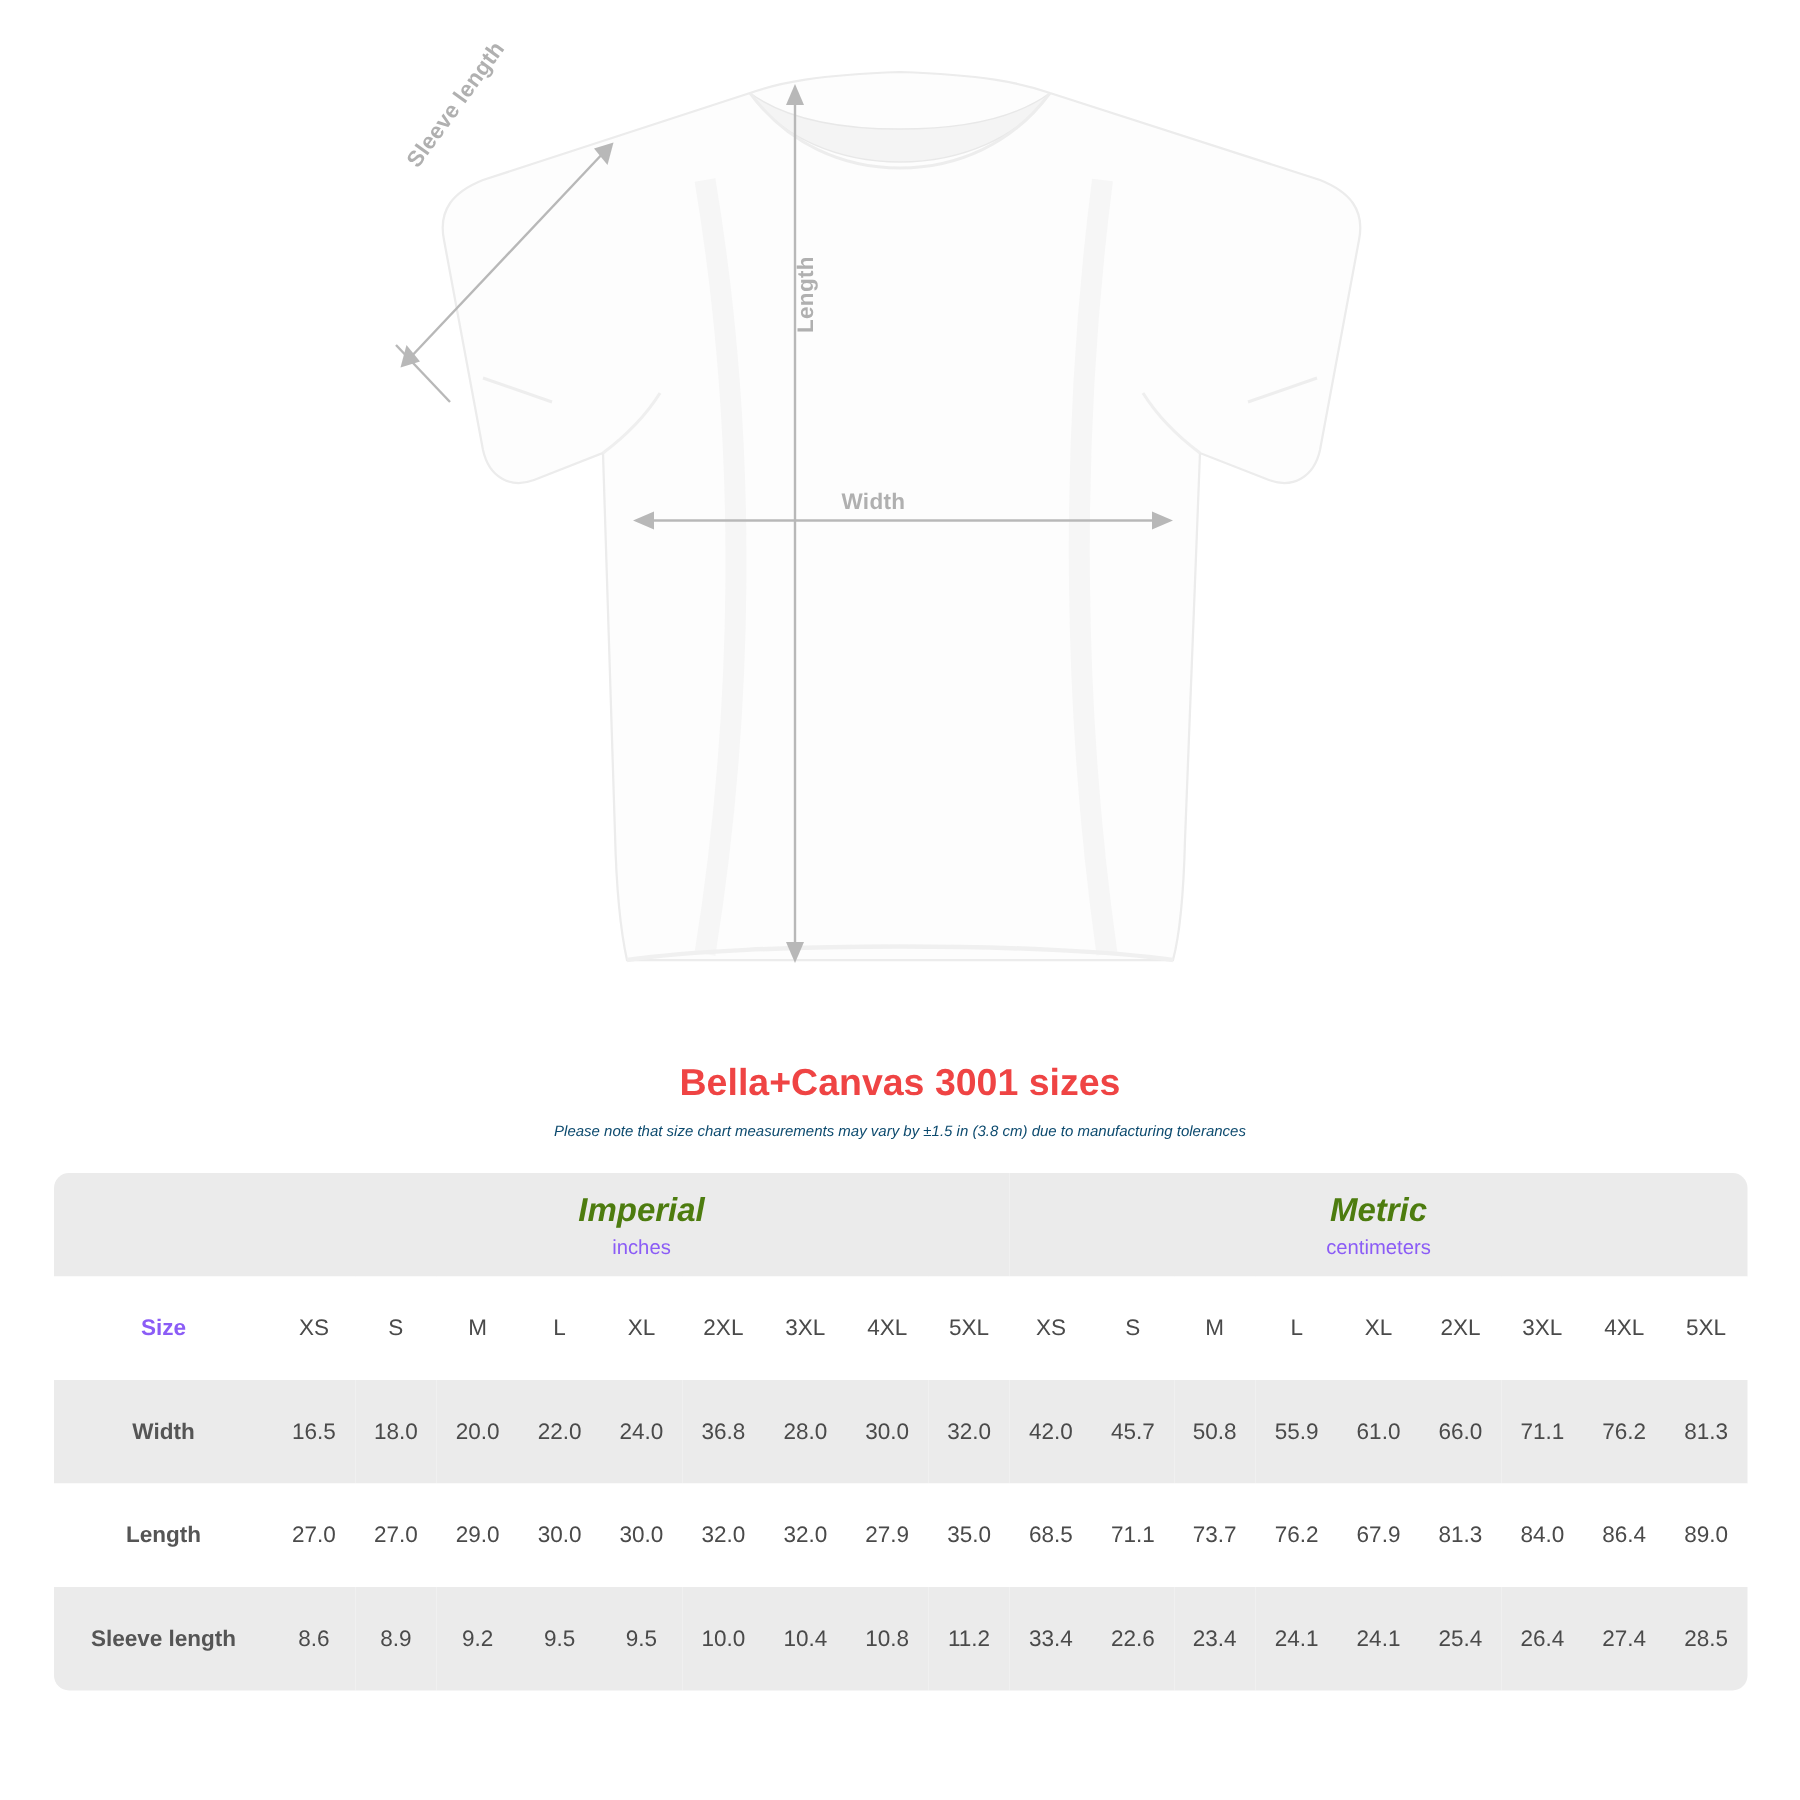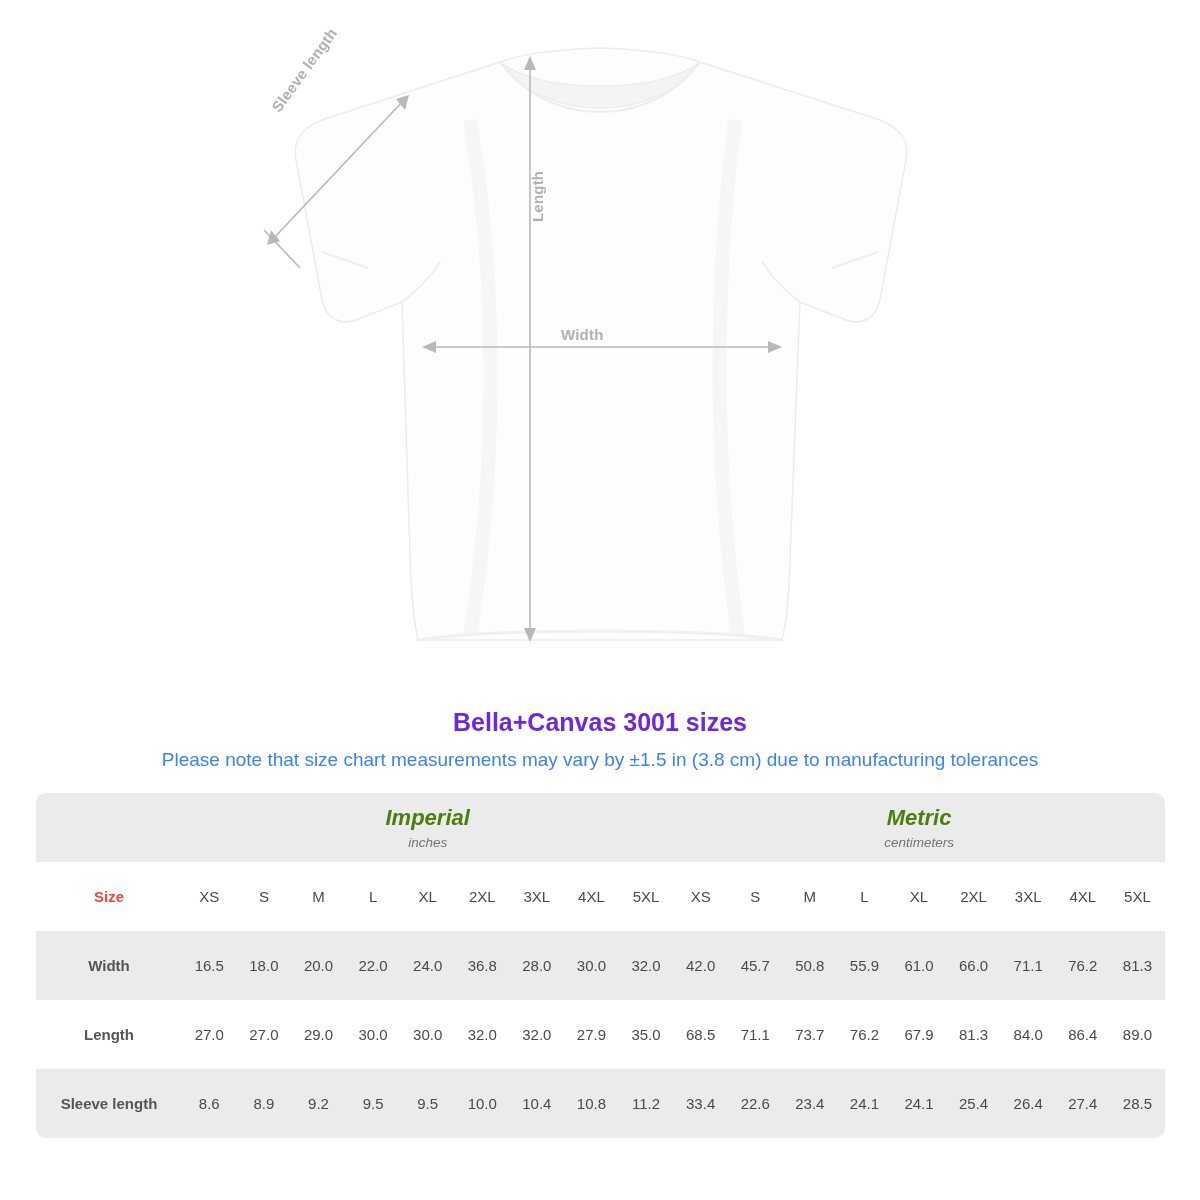--- a/index.html
+++ b/index.html
@@ -60,26 +60,27 @@
   }
 
   
   .title-block {
     text-align: center;
     margin-top: 18px;
   }
   .chart-title {
     font-size: 25px;
     font-weight: bold;
-    color: #6d28d9;
+    color: #ef4444;
     margin: 0;
   }
   .chart-note {
-    font-size: 19px;
-    color: #3b82f6;
+    font-size: 10px;
+    font-style: italic;
+    color: #0c4a6e;
     margin: 12px 0 0 0;
   }
 
   
   .table-wrap {
     margin: 22px 36px 0 36px;
   }
   table.size-table {
     border-collapse: collapse;
     width: 1128px;
@@ -109,35 +110,34 @@
   }
   .sys-name {
     font-size: 22px;
     font-weight: bold;
     font-style: italic;
     color: #4d7c0f;
     line-height: 1.2;
   }
   .sys-unit {
     font-size: 13.5px;
-    font-style: italic;
-    color: #737373;
+    color: #8b5cf6;
     margin-top: 4px;
   }
 
   
   .size-row td {
     background: #ffffff;
     height: 60px;
     font-size: 15px;
     color: #4a4a4a;
   }
   .size-row td.rowhead {
     font-weight: bold;
-    color: #ef4444;
+    color: #8b5cf6;
   }
 
   
   .data-row.shaded td {
     background: #ebebeb;
   }
   .data-row.plain td {
     background: #ffffff;
   }
   .data-row td.rowhead {

